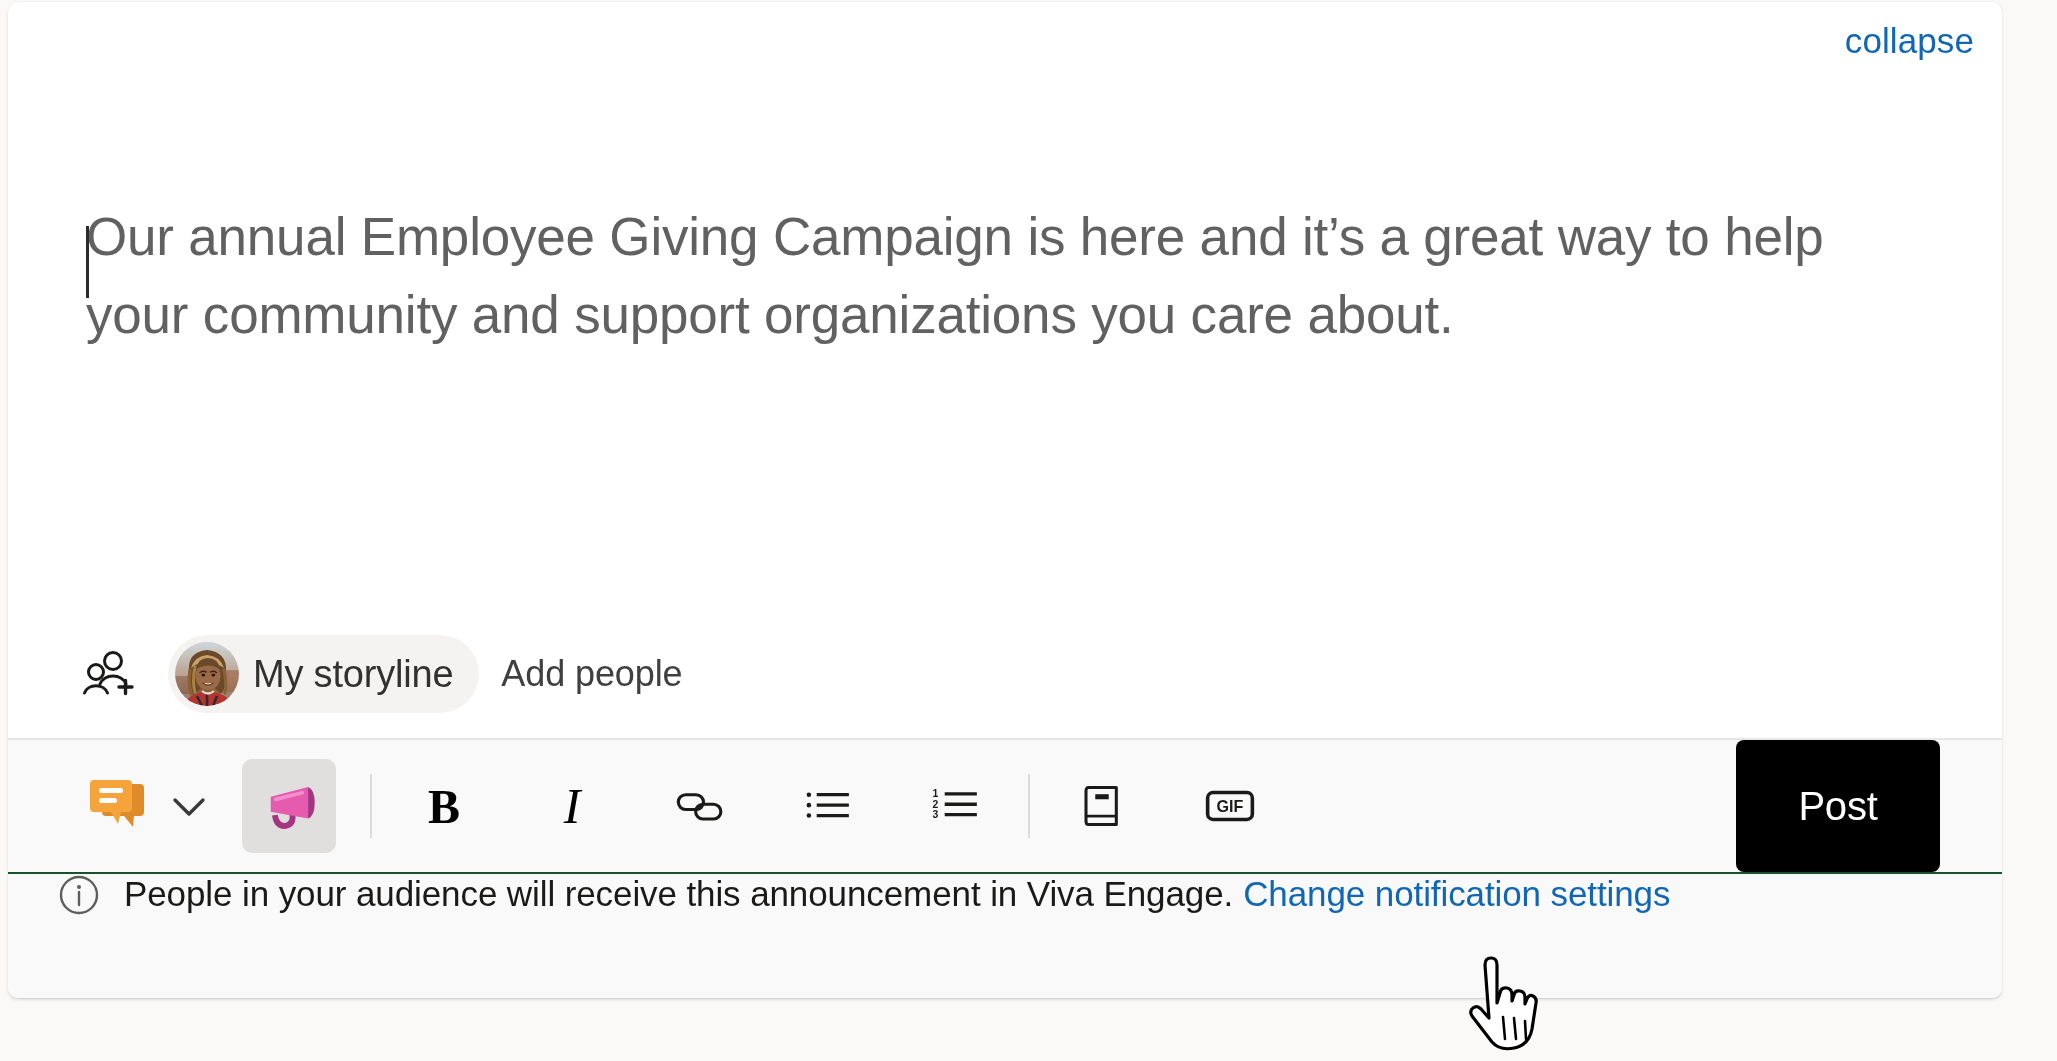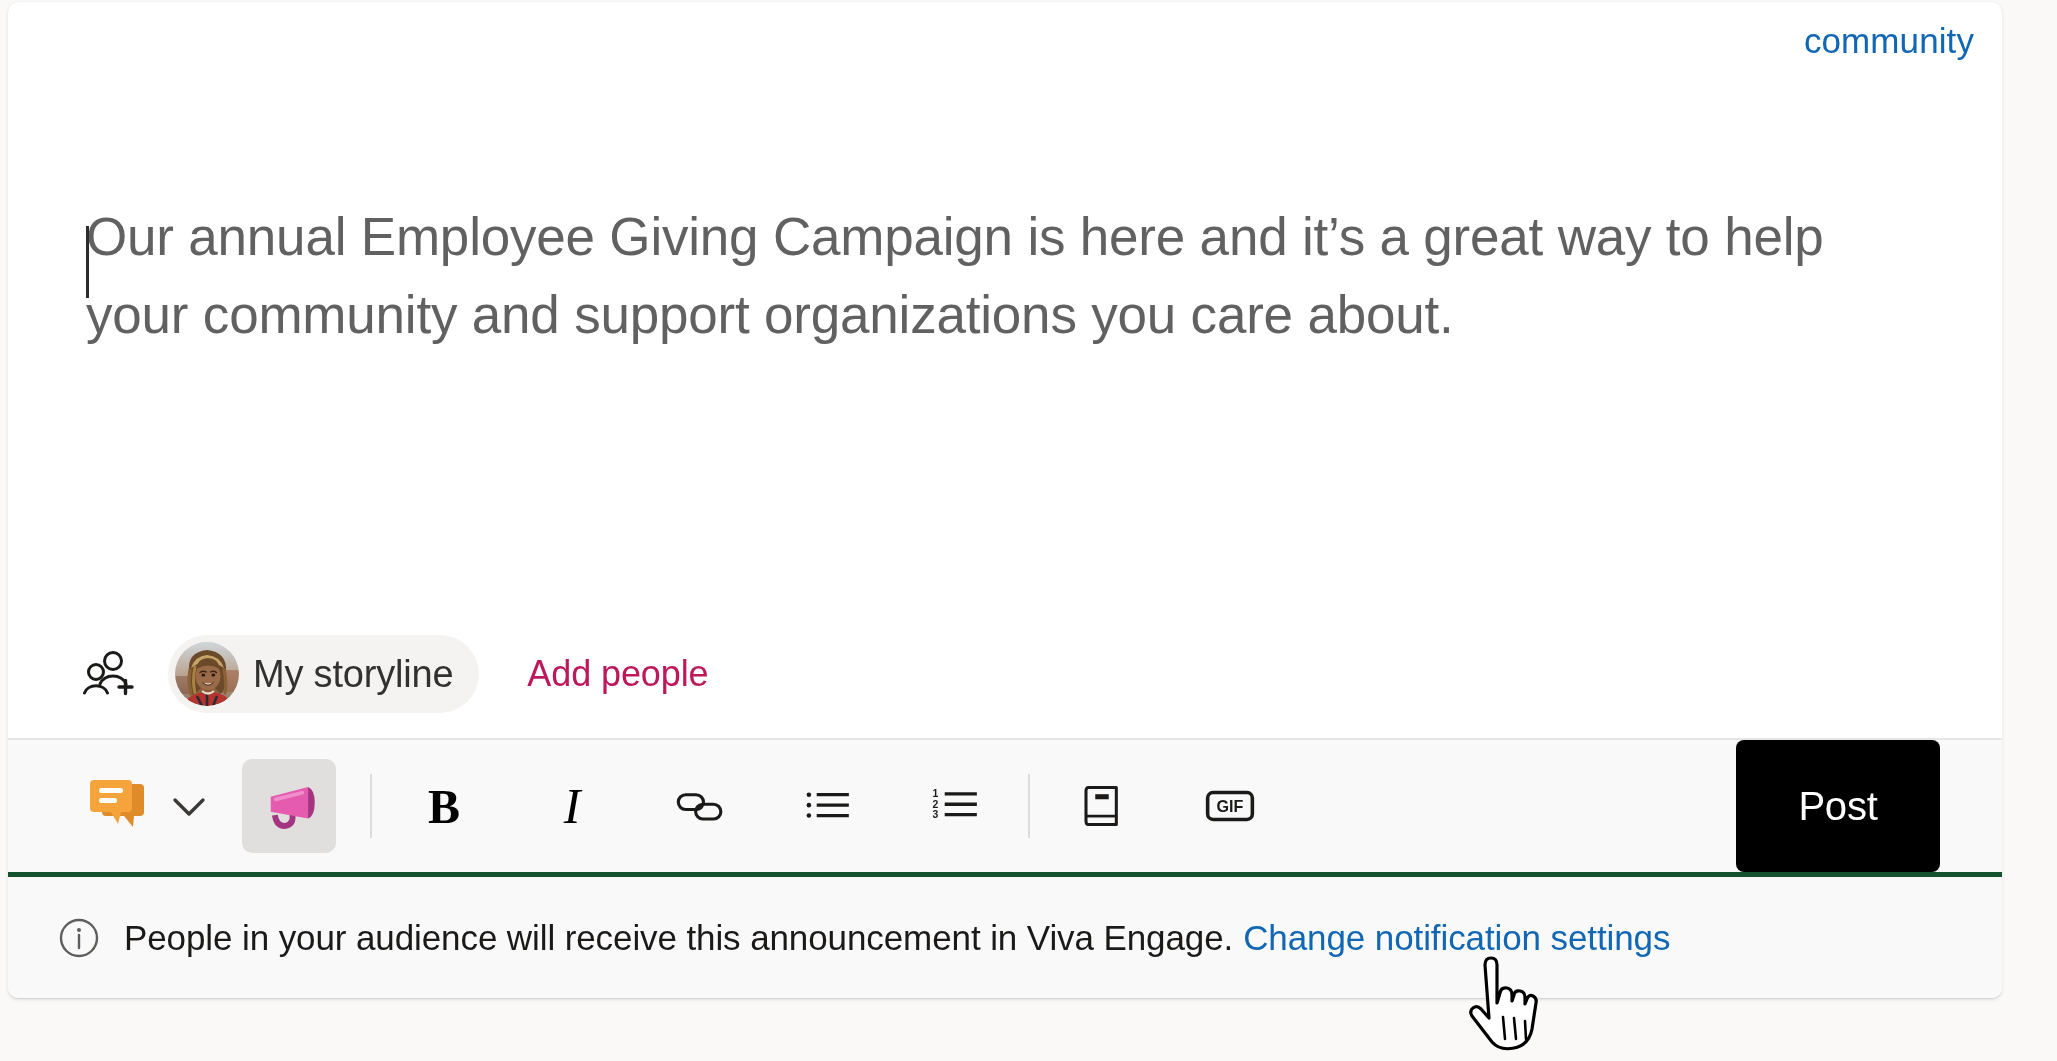--- a/index.html
+++ b/index.html
@@ -108,22 +108,22 @@
     background: #c9cfd4;
   }
   #audience-chip-label {
     font-size: 38px;
     color: #323130;
     white-space: nowrap;
     letter-spacing: -0.2px;
   }
   #add-people-placeholder {
     font-size: 36px;
-    color: #be185d;
-    margin-left: 42px;
+    color: #404040;
+    margin-left: 16px;
     white-space: nowrap;
     cursor: text;
     letter-spacing: -0.1px;
   }
 
   
   #toolbar {
     flex: 0 0 120px;
     background: #f9f9f9;
     border-top: 2px solid #e6e6e6;
@@ -180,23 +180,23 @@
     font-size: 40px;
     font-family: "Liberation Sans", sans-serif;
     cursor: pointer;
     letter-spacing: -0.2px;
   }
 
   
   #notification-bar {
     flex: 0 0 126px;
     background: #f9f9f9;
-    border-top: 5px solid #14532d;
-    display: flex;
-    align-items: center;
+    border-top: 2px solid #14532d;
+    display: flex;
+    align-items: flex-start;
     padding-left: 50px;
   }
   #info-icon { width: 42px; height: 42px; flex: 0 0 42px; margin-right: 24px; }
   #notification-text {
     font-size: 35px;
     color: #1b1a19;
     letter-spacing: -0.1px;
   }
   #notification-link {
     color: #1267b4;
@@ -214,21 +214,21 @@
     pointer-events: none;
   }
   .gap-m { width: 52px; flex: 0 0 52px; }
 </style>
 </head>
 <body>
 
 <div id="composer-card">
 
   <div id="collapse-row">
-    <span id="collapse-link">community</span>
+    <span id="collapse-link">collapse</span>
   </div>
 
   <div id="message-body">
     <div id="caret"></div>
     <div id="message-text">Our annual Employee Giving Campaign is here and it’s a great way to help your community and support organizations you care about.</div>
   </div>
 
   <div id="audience-row">
 
     <span id="add-audience-icon">

